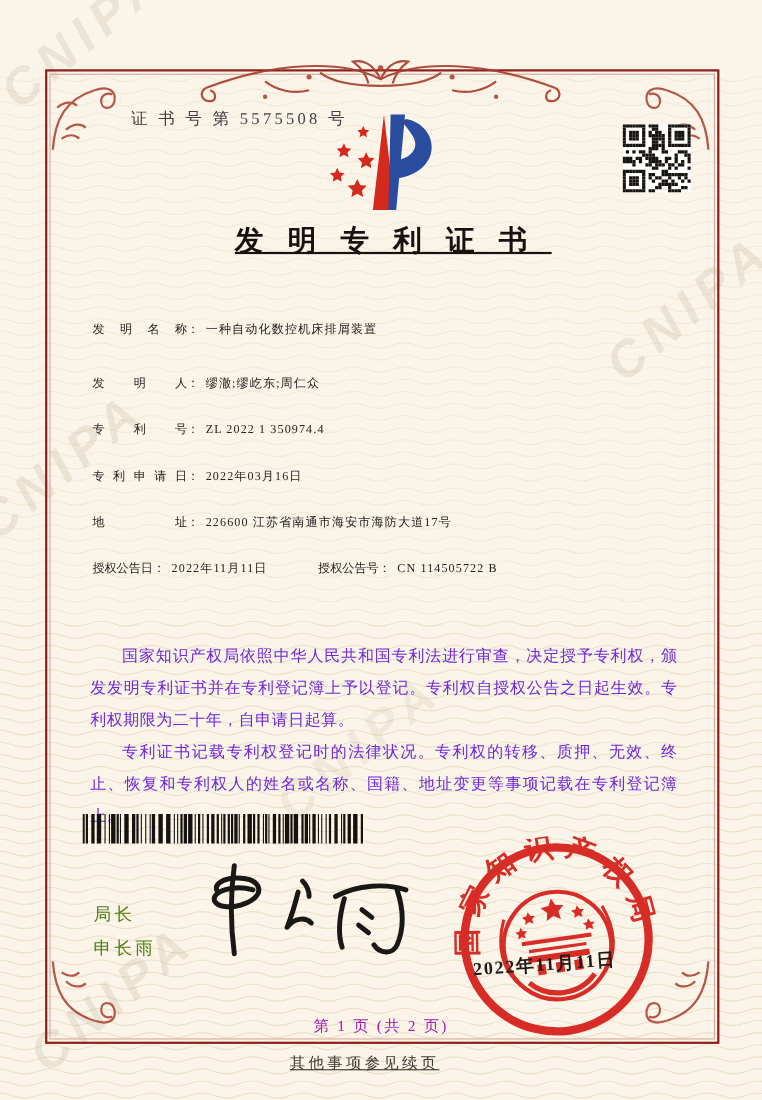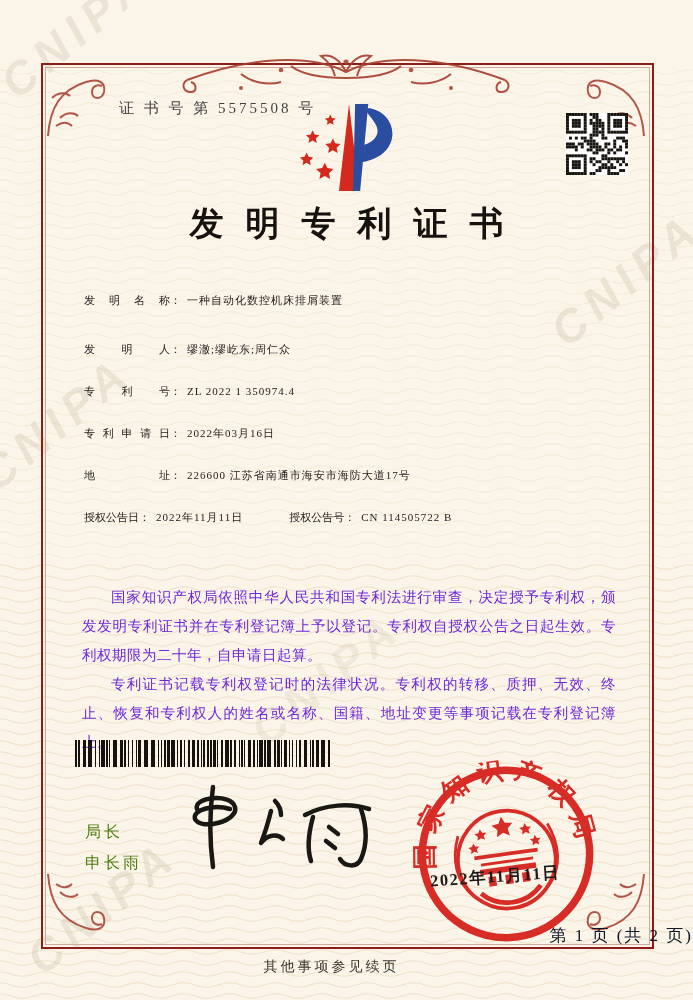--- a/index.html
+++ b/index.html
@@ -11,41 +11,41 @@
       color:rgba(158,142,115,0.16);transform:rotate(-40deg);white-space:nowrap;pointer-events:none;}
   .frame{position:absolute;left:41px;top:63px;width:609px;height:882px;z-index:2;
          border:2.5px solid #8d1d17;}
   .frame::after{content:"";position:absolute;left:2px;top:2px;right:2px;bottom:2px;
          border:1px solid #d2a99e;}
   .ornament{position:absolute;z-index:3;pointer-events:none;}
   .cert-no{position:absolute;left:74px;top:99px;z-index:4;font-size:15px;letter-spacing:3px;color:#404040;margin-left:45px;}
   .qr{position:absolute;left:566px;top:113px;z-index:4;}
   .logo{position:absolute;left:288px;top:100px;z-index:4;}
   .title{position:absolute;left:0;top:201px;width:693px;z-index:4;text-align:center;
-         font-size:34px;font-weight:bold;color:#151210;letter-spacing:22px;padding-left:22px;box-sizing:border-box;}
+         font-size:26px;font-weight:bold;color:#151210;letter-spacing:22px;padding-left:22px;box-sizing:border-box;text-decoration:underline;}
   .fields{position:absolute;left:84px;top:290px;width:540px;z-index:4;font-size:11px;color:#262220;}
   .frow{margin-bottom:22px;line-height:20px;white-space:nowrap;}
   .frow.first{margin-bottom:29px;}
   .flabel{display:inline-block;width:86px;text-align:justify;text-align-last:justify;vertical-align:top;}
   .fcolon{display:inline-block;margin-right:6px;}
   .fvalue{letter-spacing:1px;}
   .grant2{margin-left:46px;}
   .paras{position:absolute;left:82px;top:583px;width:534px;z-index:4;font-size:14.5px;
          color:#6d28d9;line-height:29px;letter-spacing:0.5px;}
   .paras p{margin:0;text-indent:2em;text-align:justify;}
   .barcode{position:absolute;left:75px;top:740px;z-index:4;}
   .director{position:absolute;left:85px;top:816px;z-index:4;font-size:16px;color:#4d7c0f;letter-spacing:3px;line-height:31px;}
   .signature{position:absolute;left:183px;top:775px;z-index:5;}
   .seal{position:absolute;left:412px;top:760px;z-index:5;transform:rotate(-8deg);opacity:0.94;}
   .seal-date{position:absolute;left:430px;top:866px;z-index:6;font-size:16.5px;font-weight:bold;
              color:#1d1a17;letter-spacing:1.5px;transform:rotate(-4deg);white-space:nowrap;}
-  .page-num{position:absolute;left:0;top:924px;width:693px;text-align:right;z-index:4;
-            font-size:17px;color:#0f172a;letter-spacing:2px;}
+  .page-num{position:absolute;left:0;top:924px;width:693px;text-align:center;z-index:4;
+            font-size:14px;color:#a21caf;letter-spacing:2px;}
   .footer-note{position:absolute;left:0;top:958px;width:663px;text-align:center;z-index:4;
-            font-size:14px;color:#3a352e;letter-spacing:3px;}
+            font-size:14px;color:#3a352e;letter-spacing:3px;text-decoration:underline;}
 </style>
 </head>
 <body>
 
 <div class="page">
 
   <svg id="waves" width="693" height="1000">
       <path d="M-12 72 q 11.5 -4.5 23 0 t 23 0 q 11.5 -4.5 23 0 t 23 0 q 11.5 -4.5 23 0 t 23 0 q 11.5 -4.5 23 0 t 23 0 q 11.5 -4.5 23 0 t 23 0 q 11.5 -4.5 23 0 t 23 0 q 11.5 -4.5 23 0 t 23 0 q 11.5 -4.5 23 0 t 23 0 q 11.5 -4.5 23 0 t 23 0 q 11.5 -4.5 23 0 t 23 0 q 11.5 -4.5 23 0 t 23 0 q 11.5 -4.5 23 0 t 23 0 q 11.5 -4.5 23 0 t 23 0 q 11.5 -4.5 23 0 t 23 0 q 11.5 -4.5 23 0 t 23 0 q 11.5 -4.5 23 0 t 23 0" stroke="#e2cda9" stroke-width="1" fill="none" opacity="0.3"></path>
       <path d="M-12 83 q 11.5 -4.5 23 0 t 23 0 q 11.5 -4.5 23 0 t 23 0 q 11.5 -4.5 23 0 t 23 0 q 11.5 -4.5 23 0 t 23 0 q 11.5 -4.5 23 0 t 23 0 q 11.5 -4.5 23 0 t 23 0 q 11.5 -4.5 23 0 t 23 0 q 11.5 -4.5 23 0 t 23 0 q 11.5 -4.5 23 0 t 23 0 q 11.5 -4.5 23 0 t 23 0 q 11.5 -4.5 23 0 t 23 0 q 11.5 -4.5 23 0 t 23 0 q 11.5 -4.5 23 0 t 23 0 q 11.5 -4.5 23 0 t 23 0 q 11.5 -4.5 23 0 t 23 0 q 11.5 -4.5 23 0 t 23 0" stroke="#e2cda9" stroke-width="1" fill="none" opacity="0.3"></path>
       <path d="M-12 94 q 11.5 -4.5 23 0 t 23 0 q 11.5 -4.5 23 0 t 23 0 q 11.5 -4.5 23 0 t 23 0 q 11.5 -4.5 23 0 t 23 0 q 11.5 -4.5 23 0 t 23 0 q 11.5 -4.5 23 0 t 23 0 q 11.5 -4.5 23 0 t 23 0 q 11.5 -4.5 23 0 t 23 0 q 11.5 -4.5 23 0 t 23 0 q 11.5 -4.5 23 0 t 23 0 q 11.5 -4.5 23 0 t 23 0 q 11.5 -4.5 23 0 t 23 0 q 11.5 -4.5 23 0 t 23 0 q 11.5 -4.5 23 0 t 23 0 q 11.5 -4.5 23 0 t 23 0 q 11.5 -4.5 23 0 t 23 0" stroke="#e2cda9" stroke-width="1" fill="none" opacity="0.3"></path>

